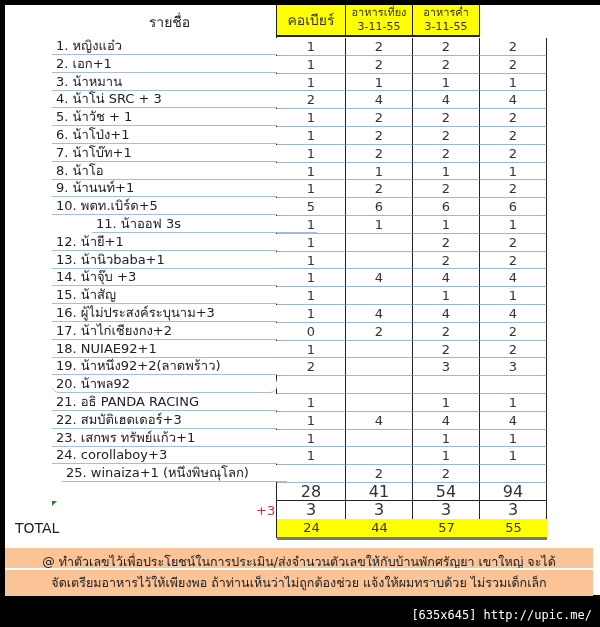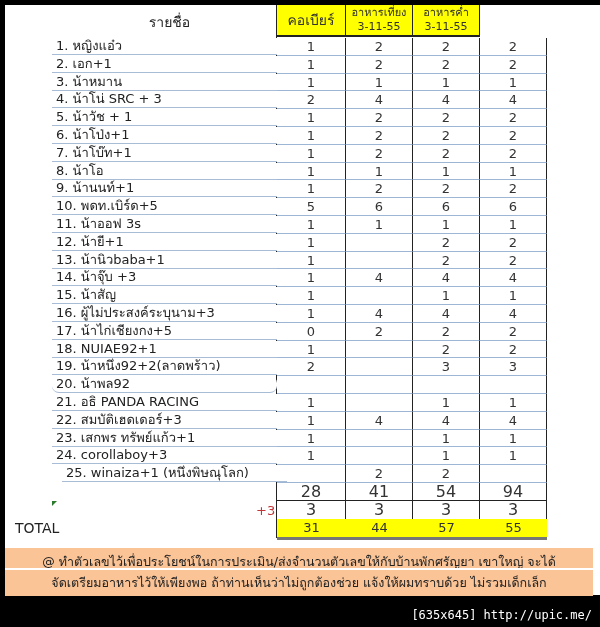--- a/index.html
+++ b/index.html
@@ -88,21 +88,21 @@
       <div class="namecell" style="top: 175.4px;">9. น้านนท์+1</div>
       <div class="numcell" style="left: 272px; width: 69px; top: 175.4px;">1</div>
       <div class="numcell" style="left: 341px; width: 67px; top: 175.4px;">2</div>
       <div class="numcell" style="left: 408px; width: 67px; top: 175.4px;">2</div>
       <div class="numcell" style="left: 475px; width: 67px; top: 175.4px;">2</div>
       <div class="namecell" style="top: 193.2px;">10. พดท.เบิร์ด+5</div>
       <div class="numcell" style="left: 272px; width: 69px; top: 193.2px;">5</div>
       <div class="numcell" style="left: 341px; width: 67px; top: 193.2px;">6</div>
       <div class="numcell" style="left: 408px; width: 67px; top: 193.2px;">6</div>
       <div class="numcell" style="left: 475px; width: 67px; top: 193.2px;">6</div>
-      <div class="namecell" style="top: 211px;">11. น้าออฟ   3s</div>
+      <div class="namecell" style="top: 211px; margin-left: 40px;">11. น้าออฟ   3s</div>
       <div class="numcell" style="left: 272px; width: 69px; top: 211px;">1</div>
       <div class="numcell" style="left: 341px; width: 67px; top: 211px;">1</div>
       <div class="numcell" style="left: 408px; width: 67px; top: 211px;">1</div>
       <div class="numcell" style="left: 475px; width: 67px; top: 211px;">1</div>
       <div class="namecell" style="top: 228.8px;">12. น้ายี+1</div>
       <div class="numcell" style="left: 272px; width: 69px; top: 228.8px;">1</div>
       <div class="numcell" style="left: 341px; width: 67px; top: 228.8px;"></div>
       <div class="numcell" style="left: 408px; width: 67px; top: 228.8px;">2</div>
       <div class="numcell" style="left: 475px; width: 67px; top: 228.8px;">2</div>
       <div class="namecell" style="top: 246.6px;">13. น้านิวbaba+1</div>
@@ -118,21 +118,21 @@
       <div class="namecell" style="top: 282.2px;">15. น้าสัญ</div>
       <div class="numcell" style="left: 272px; width: 69px; top: 282.2px;">1</div>
       <div class="numcell" style="left: 341px; width: 67px; top: 282.2px;"></div>
       <div class="numcell" style="left: 408px; width: 67px; top: 282.2px;">1</div>
       <div class="numcell" style="left: 475px; width: 67px; top: 282.2px;">1</div>
       <div class="namecell" style="top: 300px;">16. ผู้ไม่ประสงค์ระบุนาม+3</div>
       <div class="numcell" style="left: 272px; width: 69px; top: 300px;">1</div>
       <div class="numcell" style="left: 341px; width: 67px; top: 300px;">4</div>
       <div class="numcell" style="left: 408px; width: 67px; top: 300px;">4</div>
       <div class="numcell" style="left: 475px; width: 67px; top: 300px;">4</div>
-      <div class="namecell" style="top: 317.8px;">17. น้าไก่เชียงกง+5</div>
+      <div class="namecell" style="top: 317.8px;">17. น้าไก่เชียงกง+2</div>
       <div class="numcell" style="left: 272px; width: 69px; top: 317.8px;">0</div>
       <div class="numcell" style="left: 341px; width: 67px; top: 317.8px;">2</div>
       <div class="numcell" style="left: 408px; width: 67px; top: 317.8px;">2</div>
       <div class="numcell" style="left: 475px; width: 67px; top: 317.8px;">2</div>
       <div class="namecell" style="top: 335.6px;">18. NUIAE92+1</div>
       <div class="numcell" style="left: 272px; width: 69px; top: 335.6px;">1</div>
       <div class="numcell" style="left: 341px; width: 67px; top: 335.6px;"></div>
       <div class="numcell" style="left: 408px; width: 67px; top: 335.6px;">2</div>
       <div class="numcell" style="left: 475px; width: 67px; top: 335.6px;">2</div>
       <div class="namecell" style="top: 353.4px;">19. น้าหนึ่ง92+2(ลาดพร้าว)</div>
@@ -178,21 +178,21 @@
   <div class="sumcell sumrow" style="left:475px;top:478px;width:67px;">94</div>
 
   <div class="plus3" style="left:251px;top:498px;">+3</div>
   <div class="sumcell" style="left:272px;top:496px;width:69px;">3</div>
   <div class="sumcell" style="left:341px;top:496px;width:67px;">3</div>
   <div class="sumcell" style="left:408px;top:496px;width:67px;">3</div>
   <div class="sumcell" style="left:475px;top:496px;width:67px;">3</div>
 
   <div class="marker" style="left:47px;top:496px;"></div>
   <div class="total-label" style="left:10px;top:515px;">TOTAL</div>
-  <div class="totalcell" style="left:272px;top:514px;width:69px;">31</div>
+  <div class="totalcell" style="left:272px;top:514px;width:69px;">24</div>
   <div class="totalcell" style="left:341px;top:514px;width:67px;">44</div>
   <div class="totalcell" style="left:408px;top:514px;width:67px;">57</div>
   <div class="totalcell" style="left:475px;top:514px;width:67px;">55</div>
   <div class="total-under" style="left:272px;top:532px;width:270px;"></div>
 
   <div class="notes">
     <div class="note-line" style="top:4px;">@ ทำตัวเลขไว้เพื่อประโยชน์ในการประเมิน/ส่งจำนวนตัวเลขให้กับบ้านพักศรัญยา เขาใหญ่ จะได้</div>
     <div class="note-sep"></div>
     <div class="note-line" style="top:25px;">จัดเตรียมอาหารไว้ให้เพียงพอ ถ้าท่านเห็นว่าไม่ถูกต้องช่วย แจ้งให้ผมทราบด้วย ไม่รวมเด็กเล็ก</div>
   </div>

